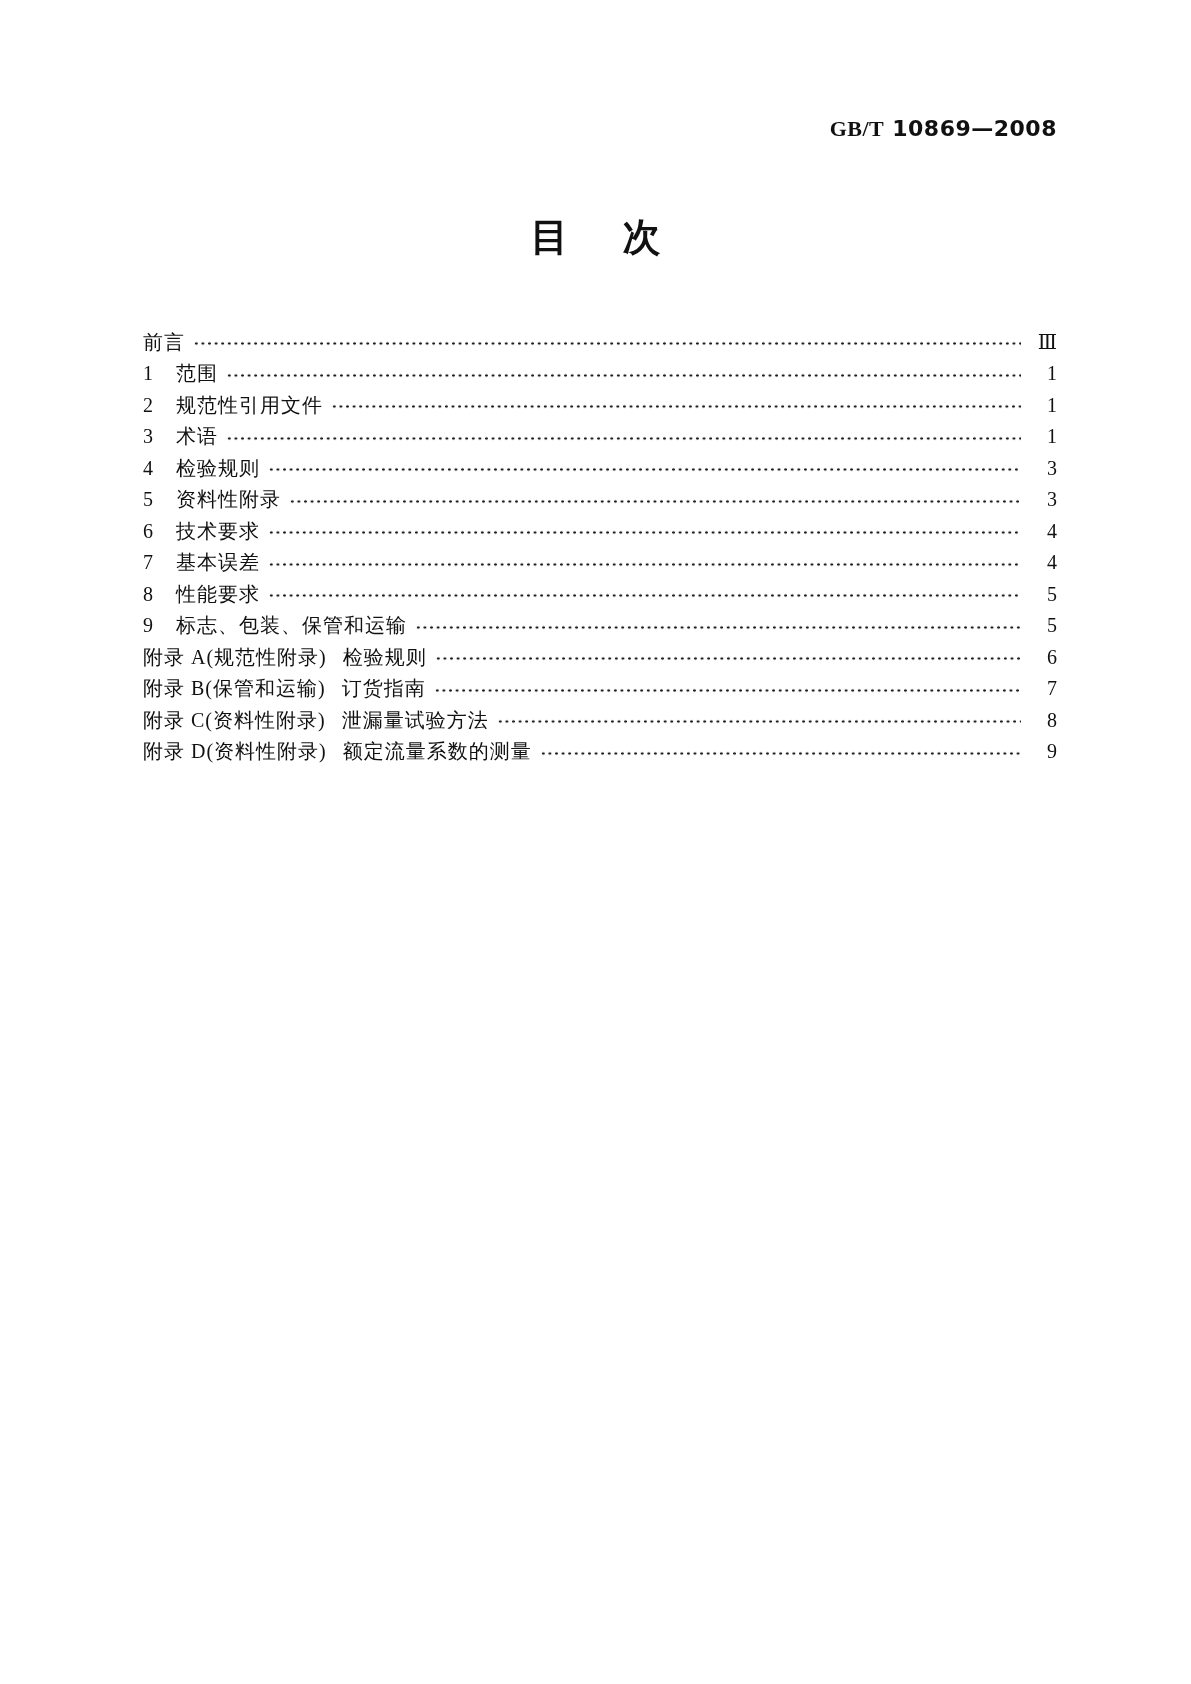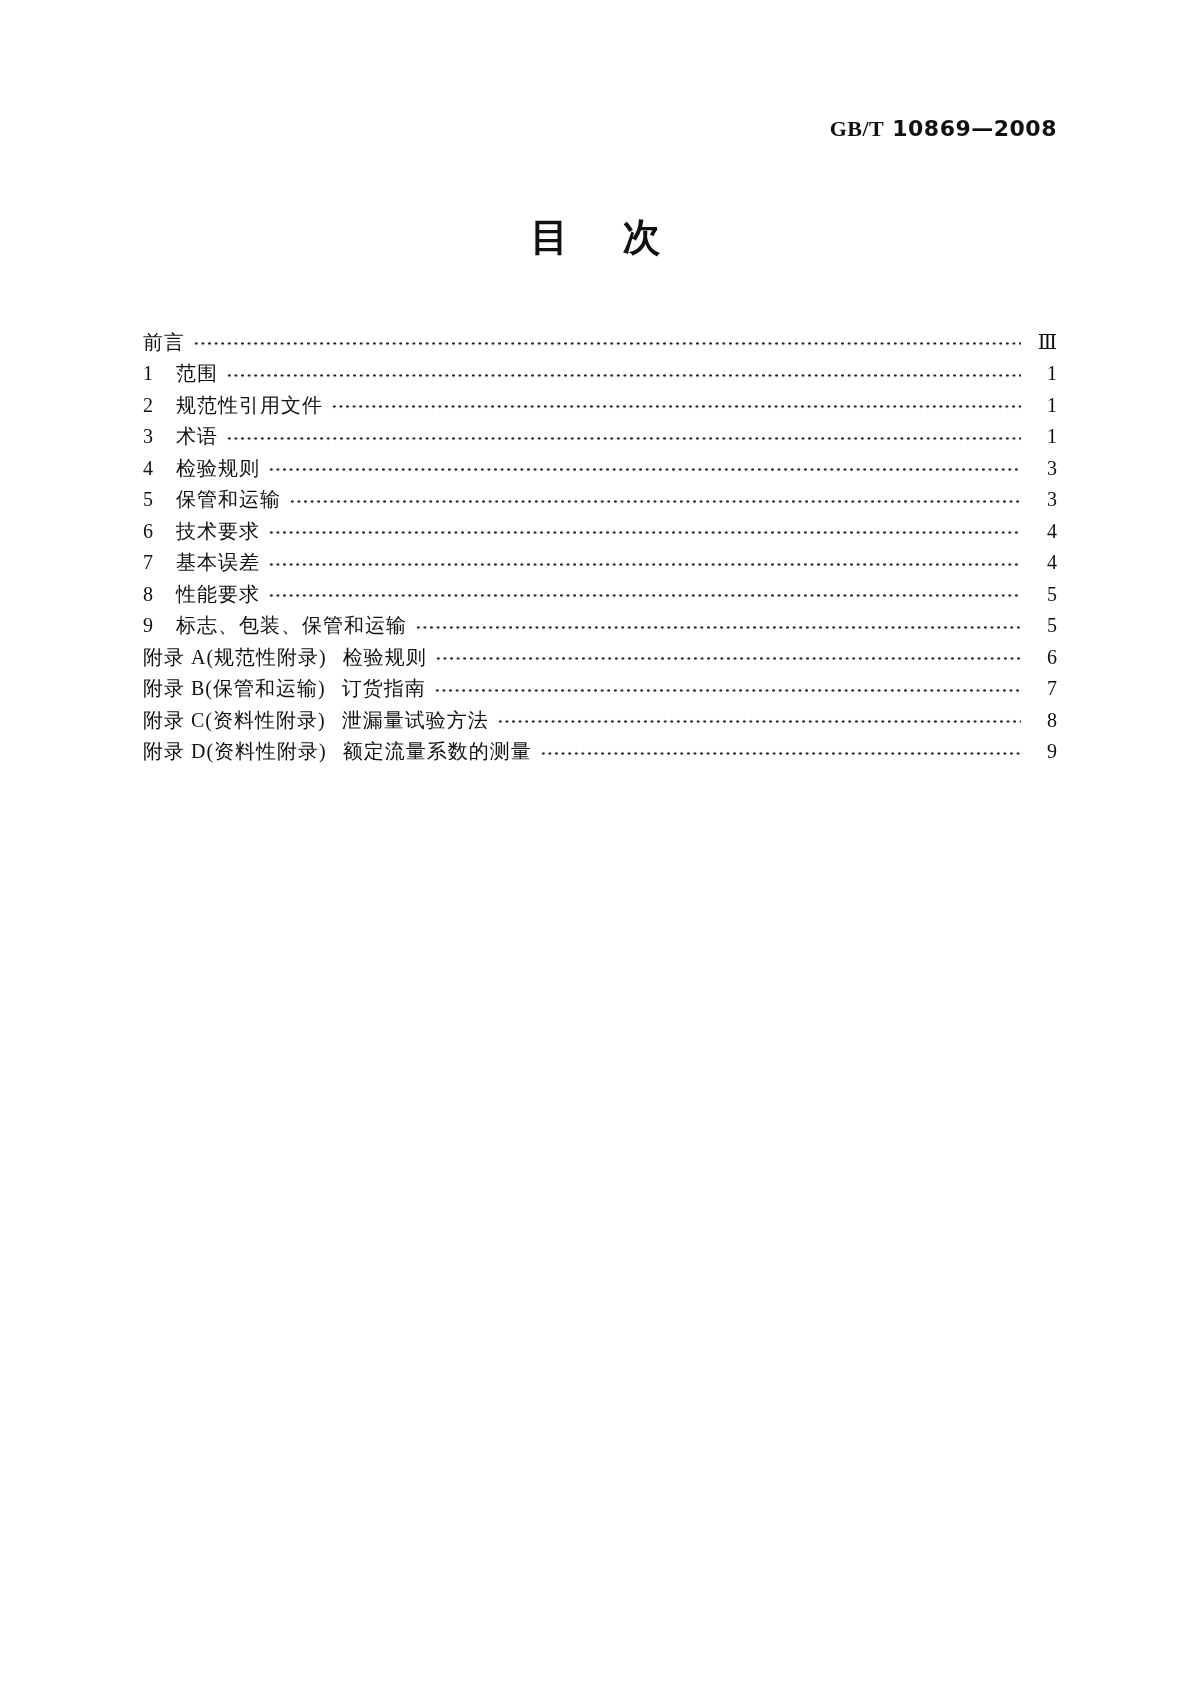--- a/index.html
+++ b/index.html
@@ -146,21 +146,21 @@
     </div>
       <div class="toc-row">
       <span class="toc-num">4</span>
       <span class="toc-label">检验规则</span>
 
       <span class="leader"></span>
       <span class="toc-page">3</span>
     </div>
       <div class="toc-row">
       <span class="toc-num">5</span>
-      <span class="toc-label">保管和运输</span>
+      <span class="toc-label">资料性附录</span>
 
       <span class="leader"></span>
       <span class="toc-page">3</span>
     </div>
       <div class="toc-row">
       <span class="toc-num">6</span>
       <span class="toc-label">技术要求</span>
 
       <span class="leader"></span>
       <span class="toc-page">4</span>

